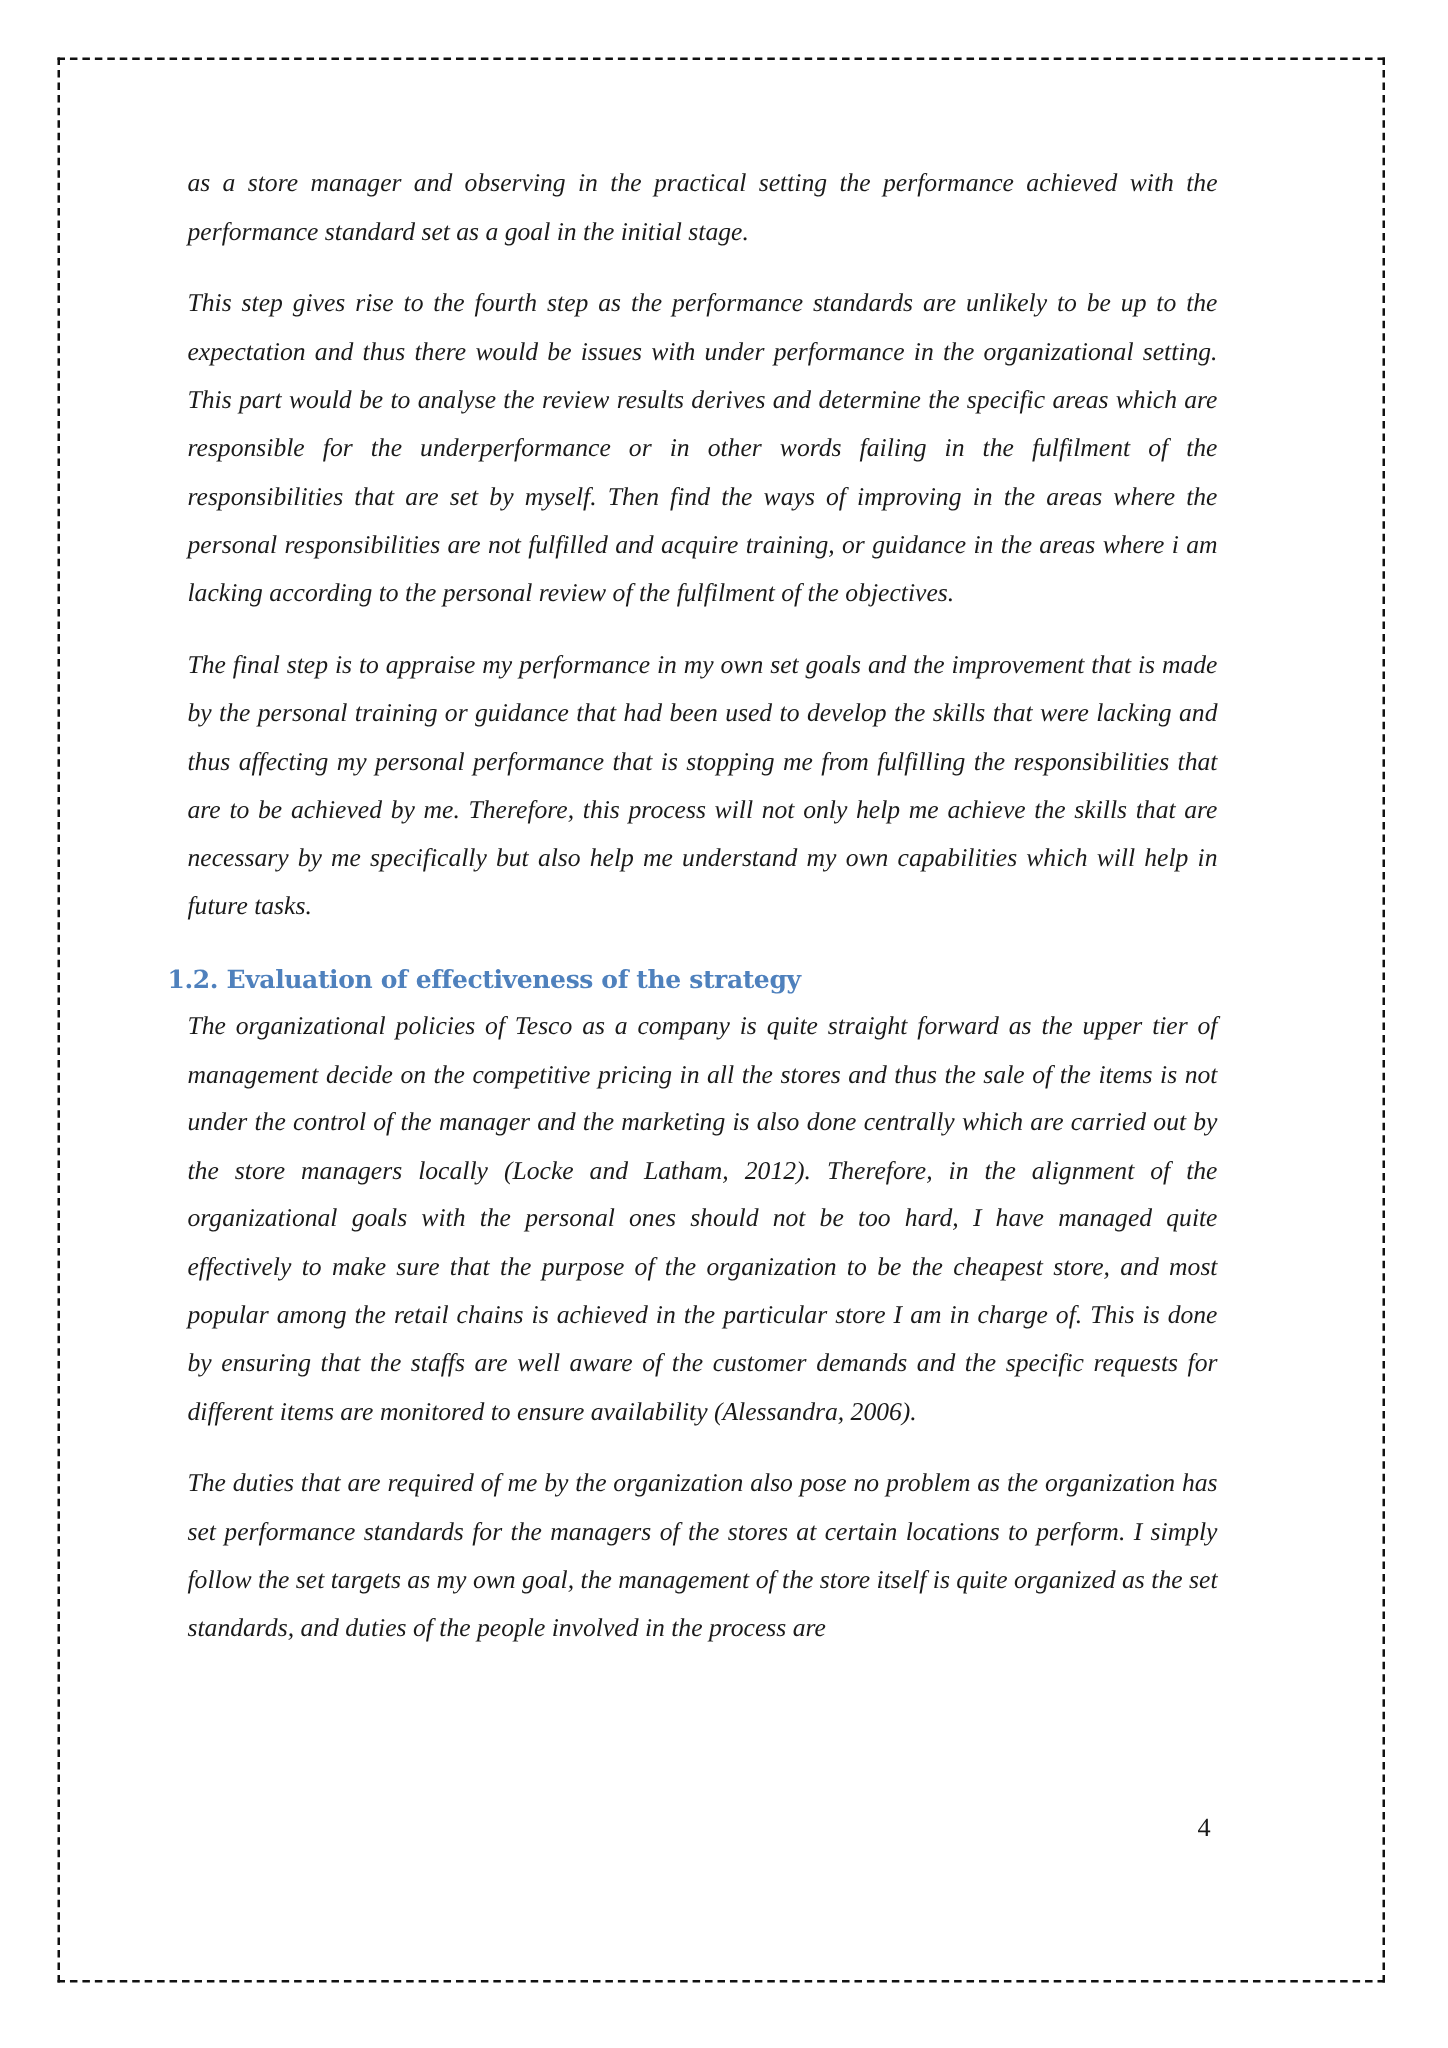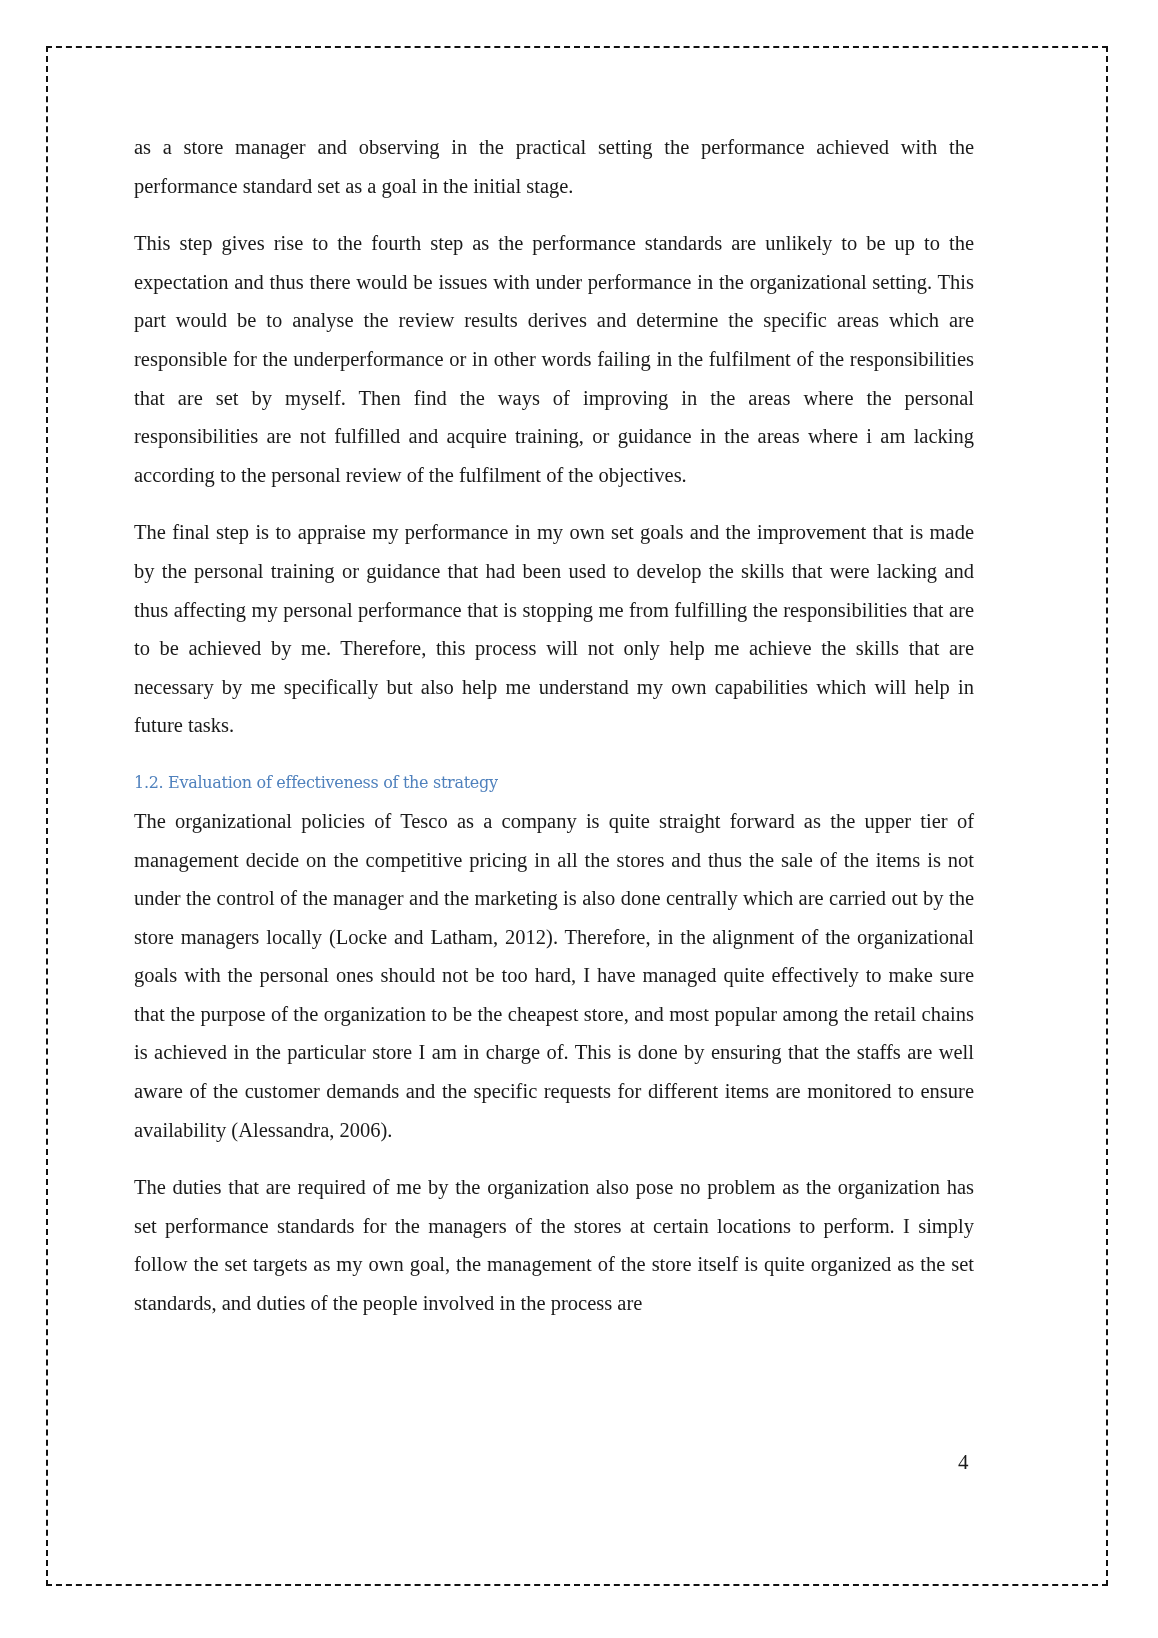--- a/index.html
+++ b/index.html
@@ -6,23 +6,23 @@
   body { width: 1158px; height: 1638px; position: relative; overflow: hidden; }
   .page-frame {
     position: absolute; left: 46px; top: 46px; width: 1062px; height: 1540px;
     border: 2px dashed #111; box-sizing: border-box;
   }
   .content {
     position: absolute; left: 134px; top: 128px; width: 840px;
     font-family: "Liberation Serif", serif; font-size: 20.5px; color: #1a1a1a;
     line-height: 38.6px; text-align: justify;
   }
-  .content p { margin: 0 0 19px 0; }
+  .content p { margin: 0 0 19px 16px; font-style: italic; }
   .content h2 {
-    font-family: "DejaVu Serif", serif; font-weight: normal; font-size: 16px;
+    font-family: "DejaVu Serif", serif; font-weight: bold; font-size: 20px;
     color: #4f81bd; margin: 8px 0 0 0; line-height: 38px; text-align: left;
     letter-spacing: -0.3px;
   }
   .content h2 + p { margin-top: 0; }
   .page-number {
     position: absolute; left: 958px; top: 1450px;
     font-family: "Liberation Serif", serif; font-size: 21px; color: #1a1a1a;
   }
 </style>
 </head>

